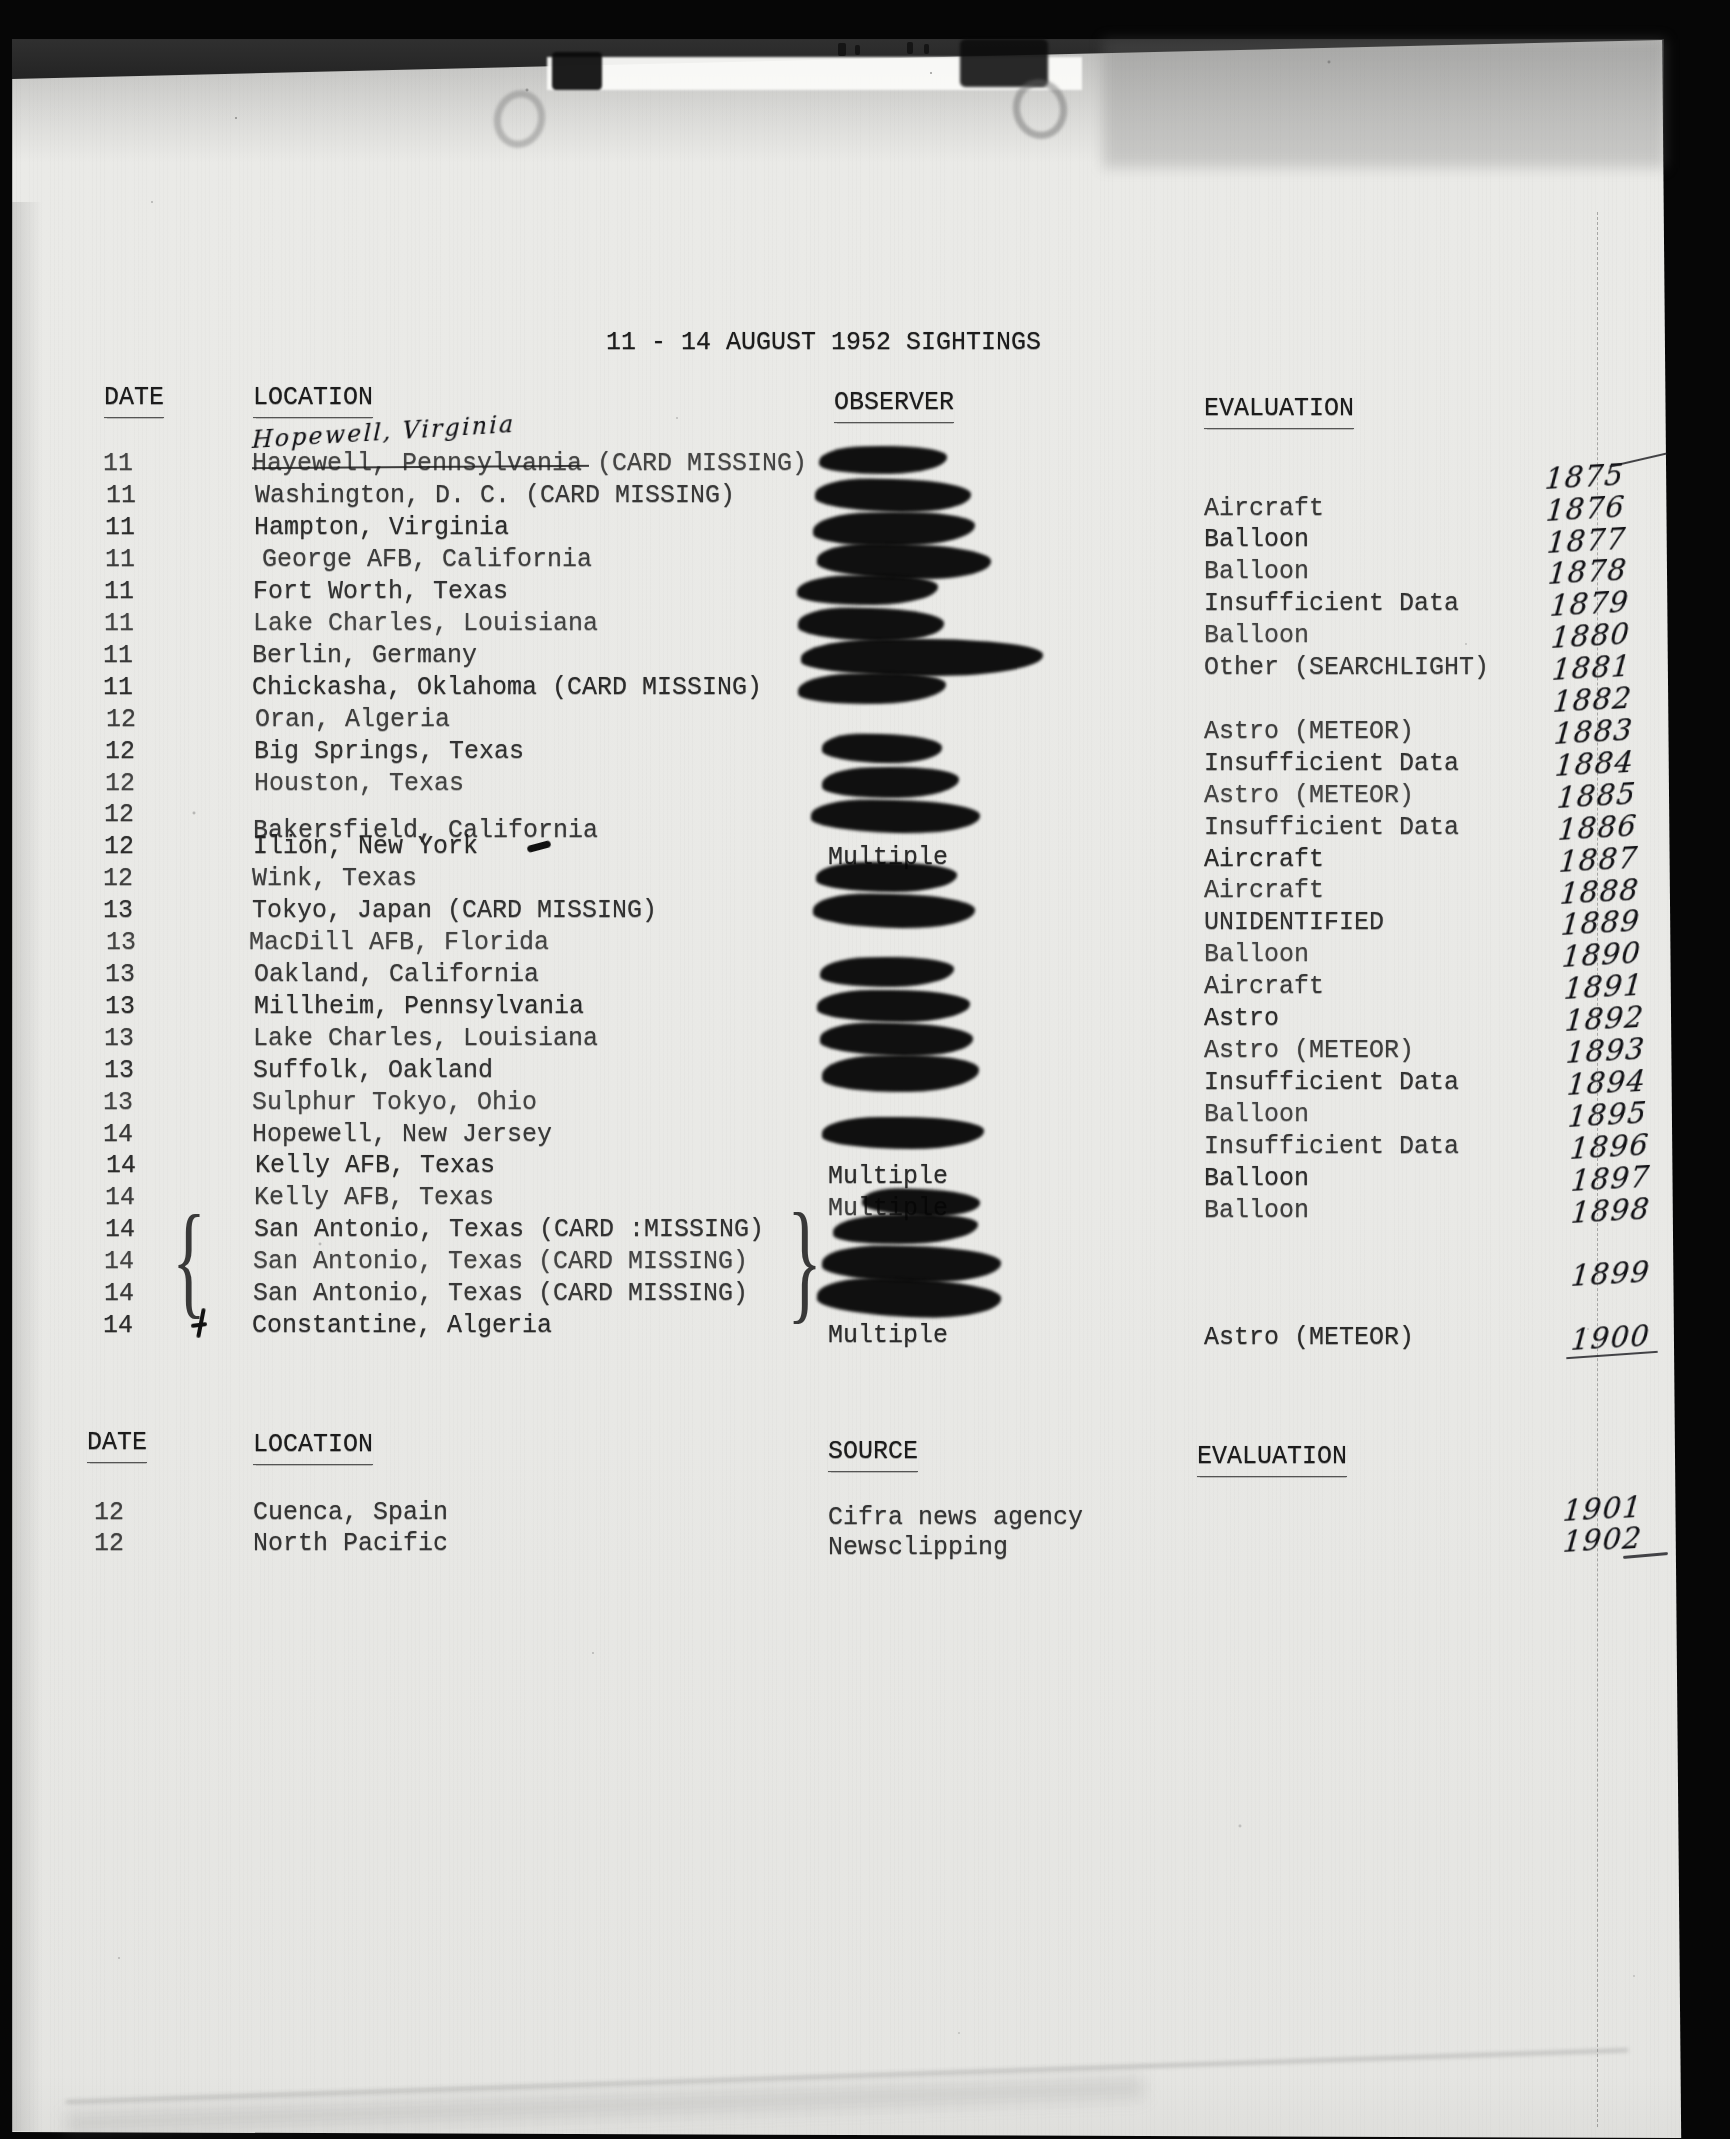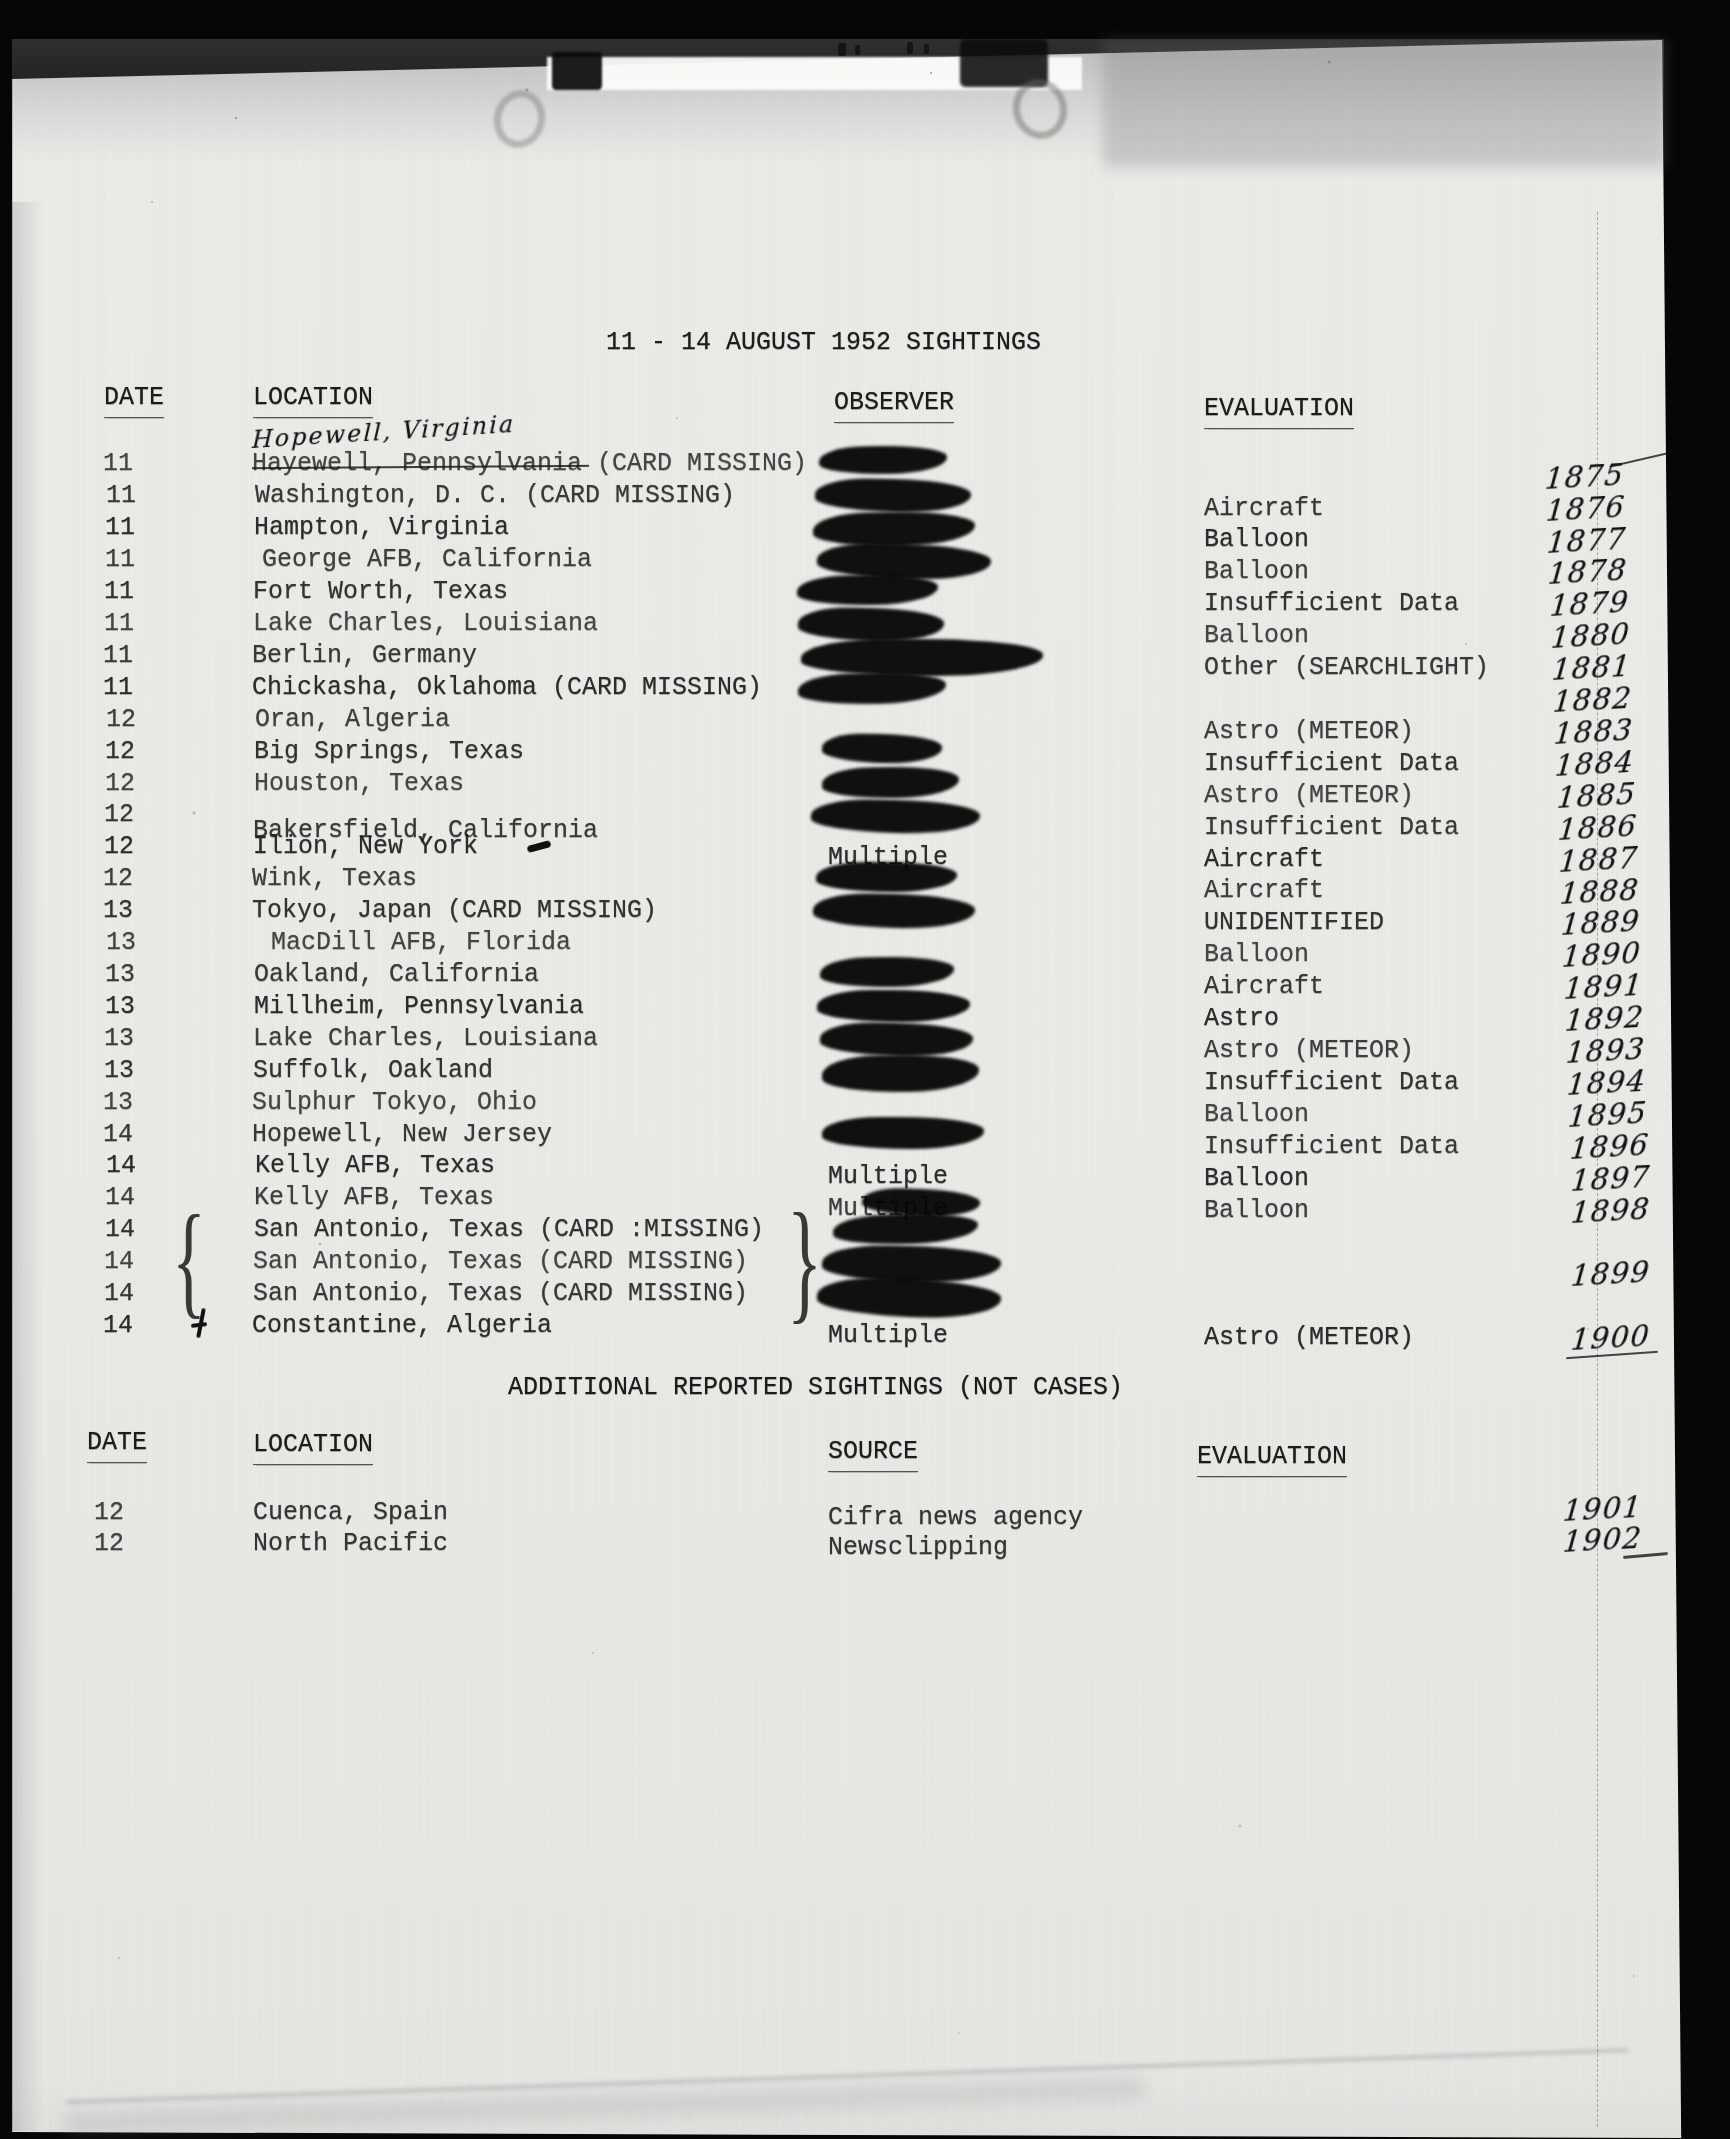--- a/index.html
+++ b/index.html
@@ -191,21 +191,21 @@
       </div>
       <div class="">
         <div class="typed" style="left: 103px; top: 898px; opacity: 0.89;">13</div>
         <div class="typed" style="left: 252px; top: 898px; opacity: 0.89;">Tokyo, Japan (CARD MISSING)</div>
         <div class="typed" style="left: 1204px; top: 910px; opacity: 0.89;">UNIDENTIFIED</div>
         <div class="hand caseNum" style="left: 1561px; top: 909px;">1889</div>
         <div class="blob" style="left: 813px; top: 894px; width: 162px; height: 34px; transform: rotate(1deg);"></div>
       </div>
       <div class="">
         <div class="typed" style="left: 106px; top: 930px; opacity: 0.8;">13</div>
-        <div class="typed" style="left: 271px; top: 930px; opacity: 0.8; text-align: center;">MacDill AFB, Florida</div>
+        <div class="typed" style="left: 249px; top: 930px; opacity: 0.8; text-align: center;">MacDill AFB, Florida</div>
         <div class="typed" style="left: 1204px; top: 942px; opacity: 0.8;">Balloon</div>
         <div class="hand caseNum" style="left: 1562px; top: 941px;">1890</div>
       </div>
       <div class="">
         <div class="typed" style="left: 105px; top: 962px; opacity: 0.86;">13</div>
         <div class="typed" style="left: 254px; top: 962px; opacity: 0.86;">Oakland, California</div>
         <div class="typed" style="left: 1204px; top: 974px; opacity: 0.86;">Aircraft</div>
         <div class="hand caseNum" style="left: 1564px; top: 973px;">1891</div>
         <div class="blob" style="left: 820px; top: 957px; width: 134px; height: 30px; transform: rotate(-1deg);"></div>
       </div>
@@ -287,21 +287,20 @@
   <div class="brace" id="braceR">}</div>
   <div class="squiggle" style="left:199px;top:1308px;width:3.8px;height:30px;transform:rotate(11deg);"></div>
   <div class="squiggle" style="left:191px;top:1323px;width:16px;height:3.8px;transform:rotate(-7deg);"></div>
 
   <div class="squiggle" style="left:527px;top:843px;width:24.4px;height:7px;border-radius:3.8px;transform:rotate(-15deg);"></div>
 
   <div class="flourish" style="left:1609px;top:459px;width:59px;height:2.3px;transform:rotate(-13deg);"></div>
   <div class="flourish" style="left:1566px;top:1354px;width:92px;height:2.3px;transform:rotate(-4deg);"></div>
   <div class="flourish" style="left:1623px;top:1554px;width:45px;height:2.8px;transform:rotate(-5deg);"></div>
 
-  <div class="typed" style="left:508px;top:1375px;">ADDITIONAL REPORTED SIGHTINGS (NOT CASES)</div>
   <div class="typed hdr" style="left:87px;top:1430px;">DATE</div>
   <div class="typed hdr" style="left:253px;top:1432px;">LOCATION</div>
   <div class="typed hdr" style="left:828px;top:1439px;">SOURCE</div>
   <div class="typed hdr" style="left:1197px;top:1444px;">EVALUATION</div>
   <div id="rows2">
       <div class="">
         <div class="typed" style="left: 94px; top: 1500px; opacity: 0.82;">12</div>
         <div class="typed" style="left: 253px; top: 1500px; opacity: 0.88;">Cuenca, Spain</div>
         <div class="typed" style="left: 828px; top: 1505px; opacity: 0.88;">Cifra news agency</div>
         <div class="hand caseNum" style="left: 1563px; top: 1495px;">1901</div>

